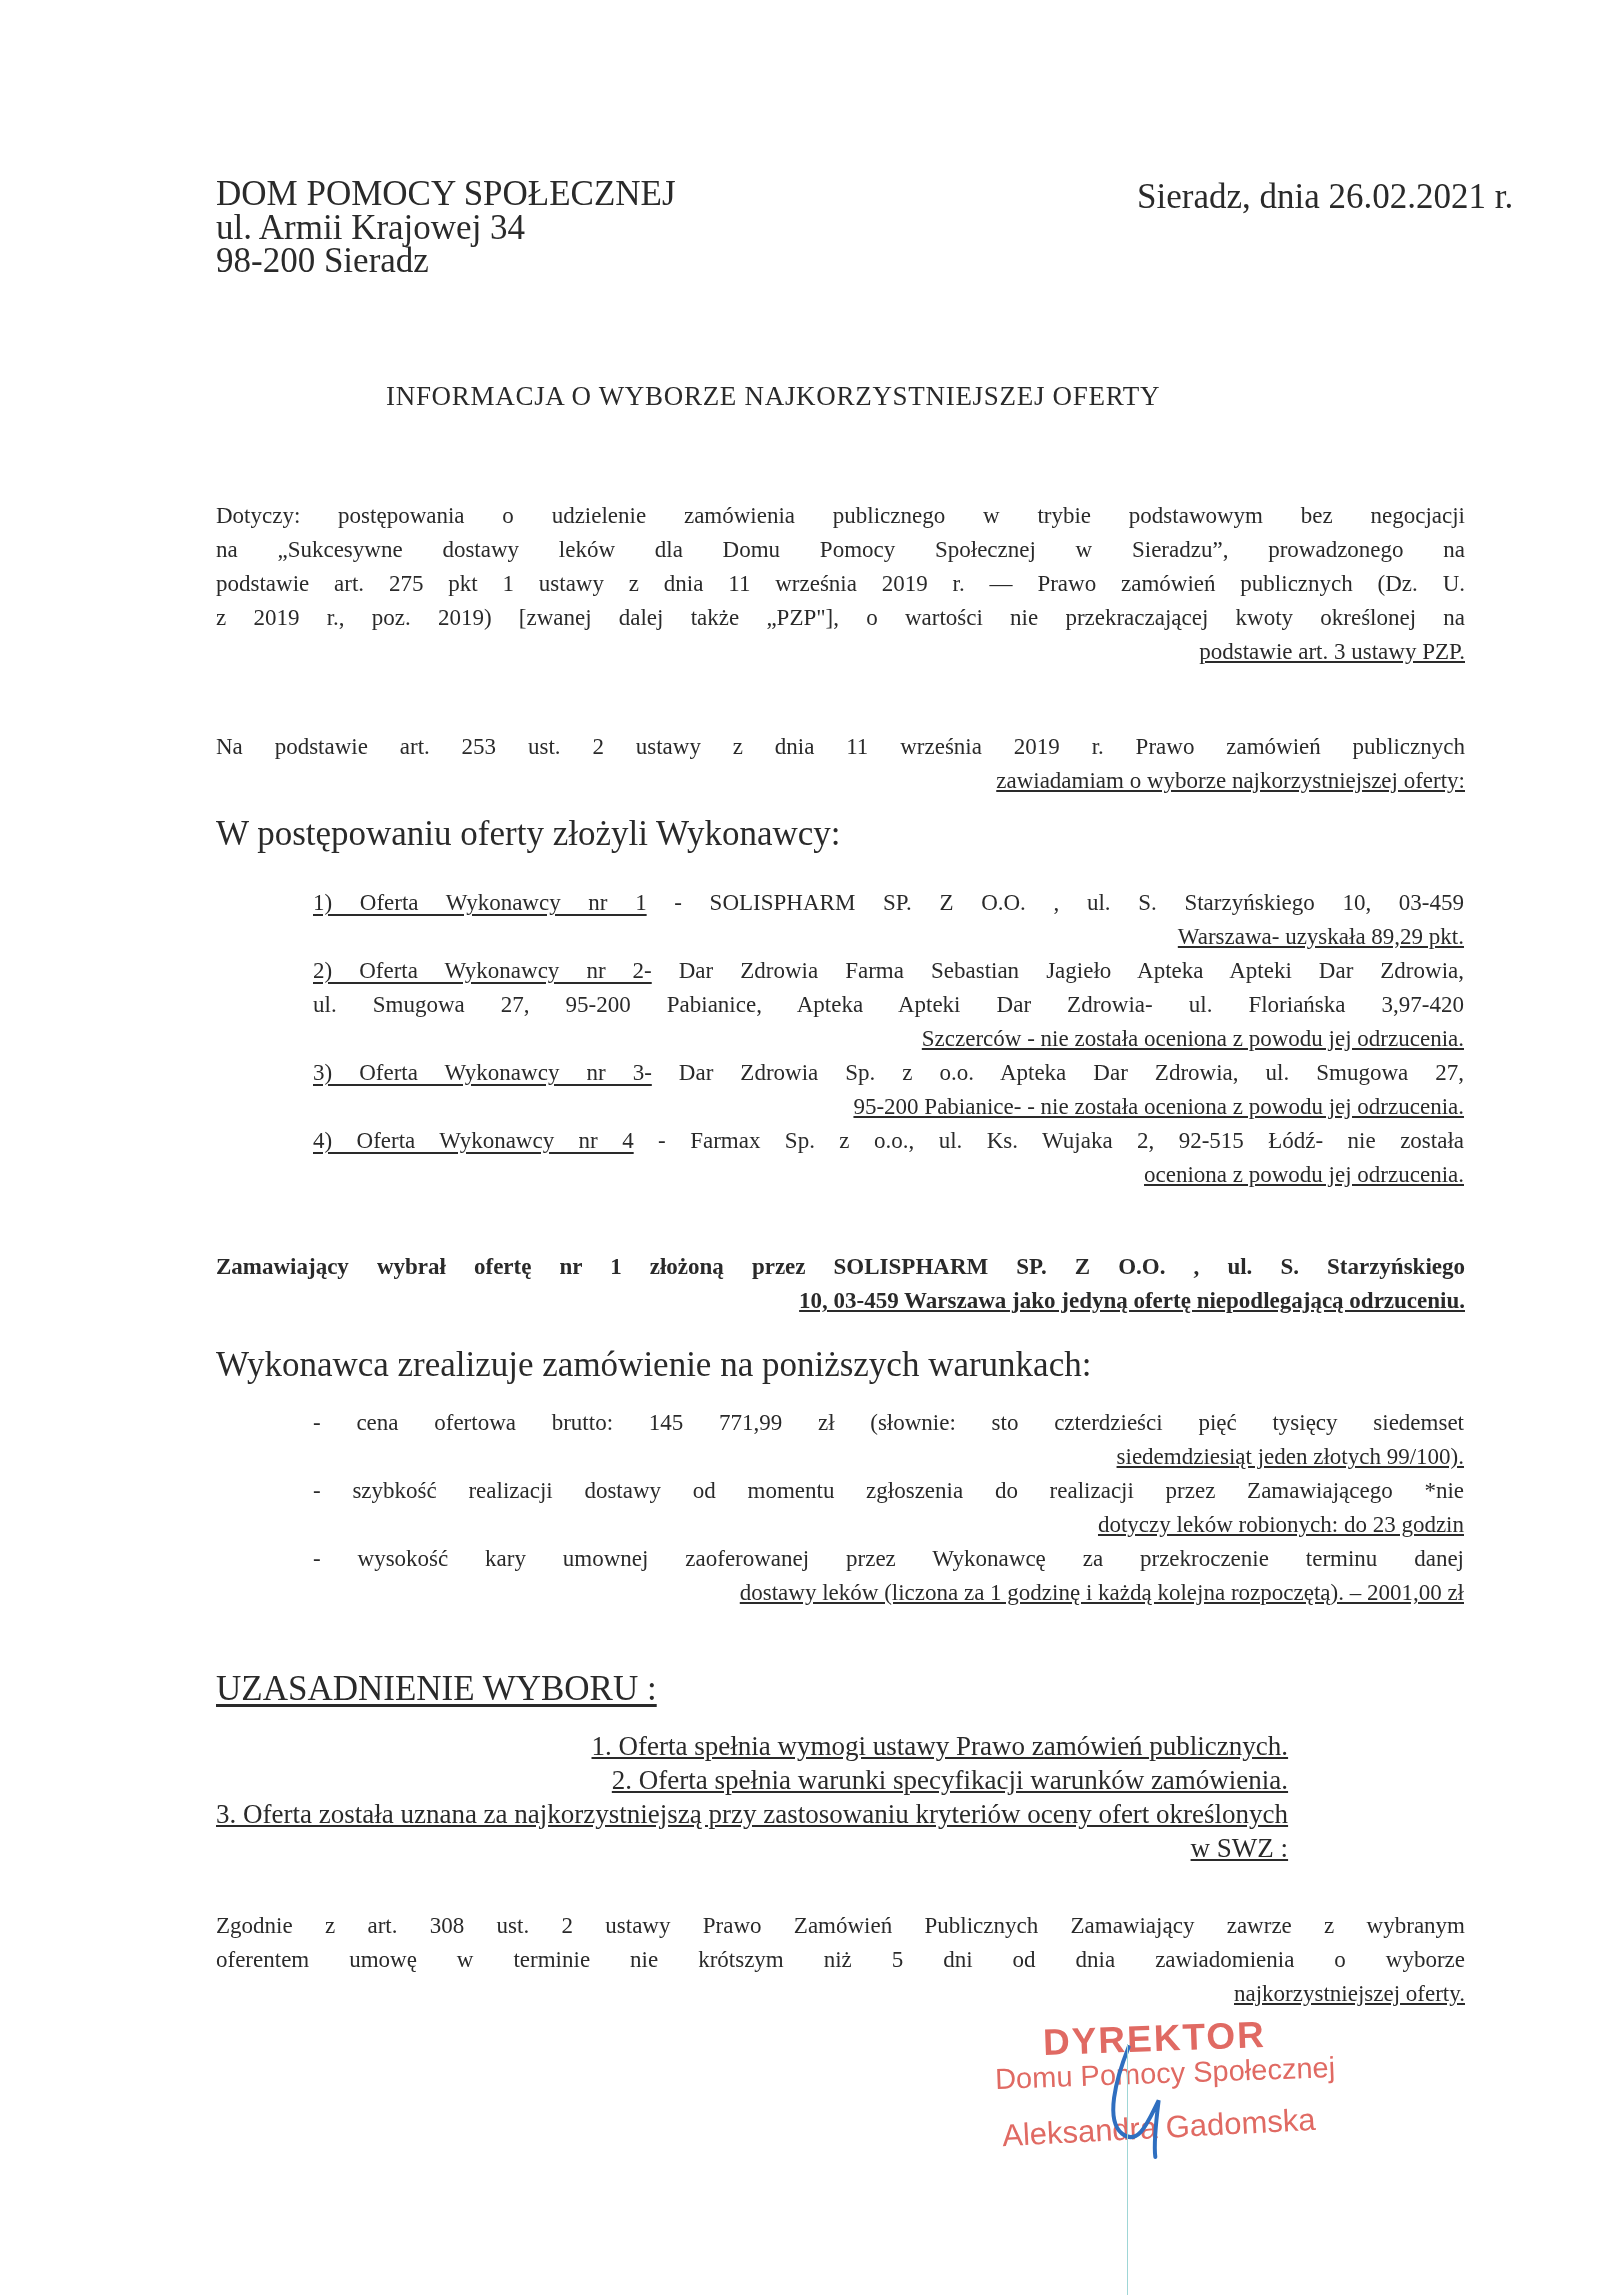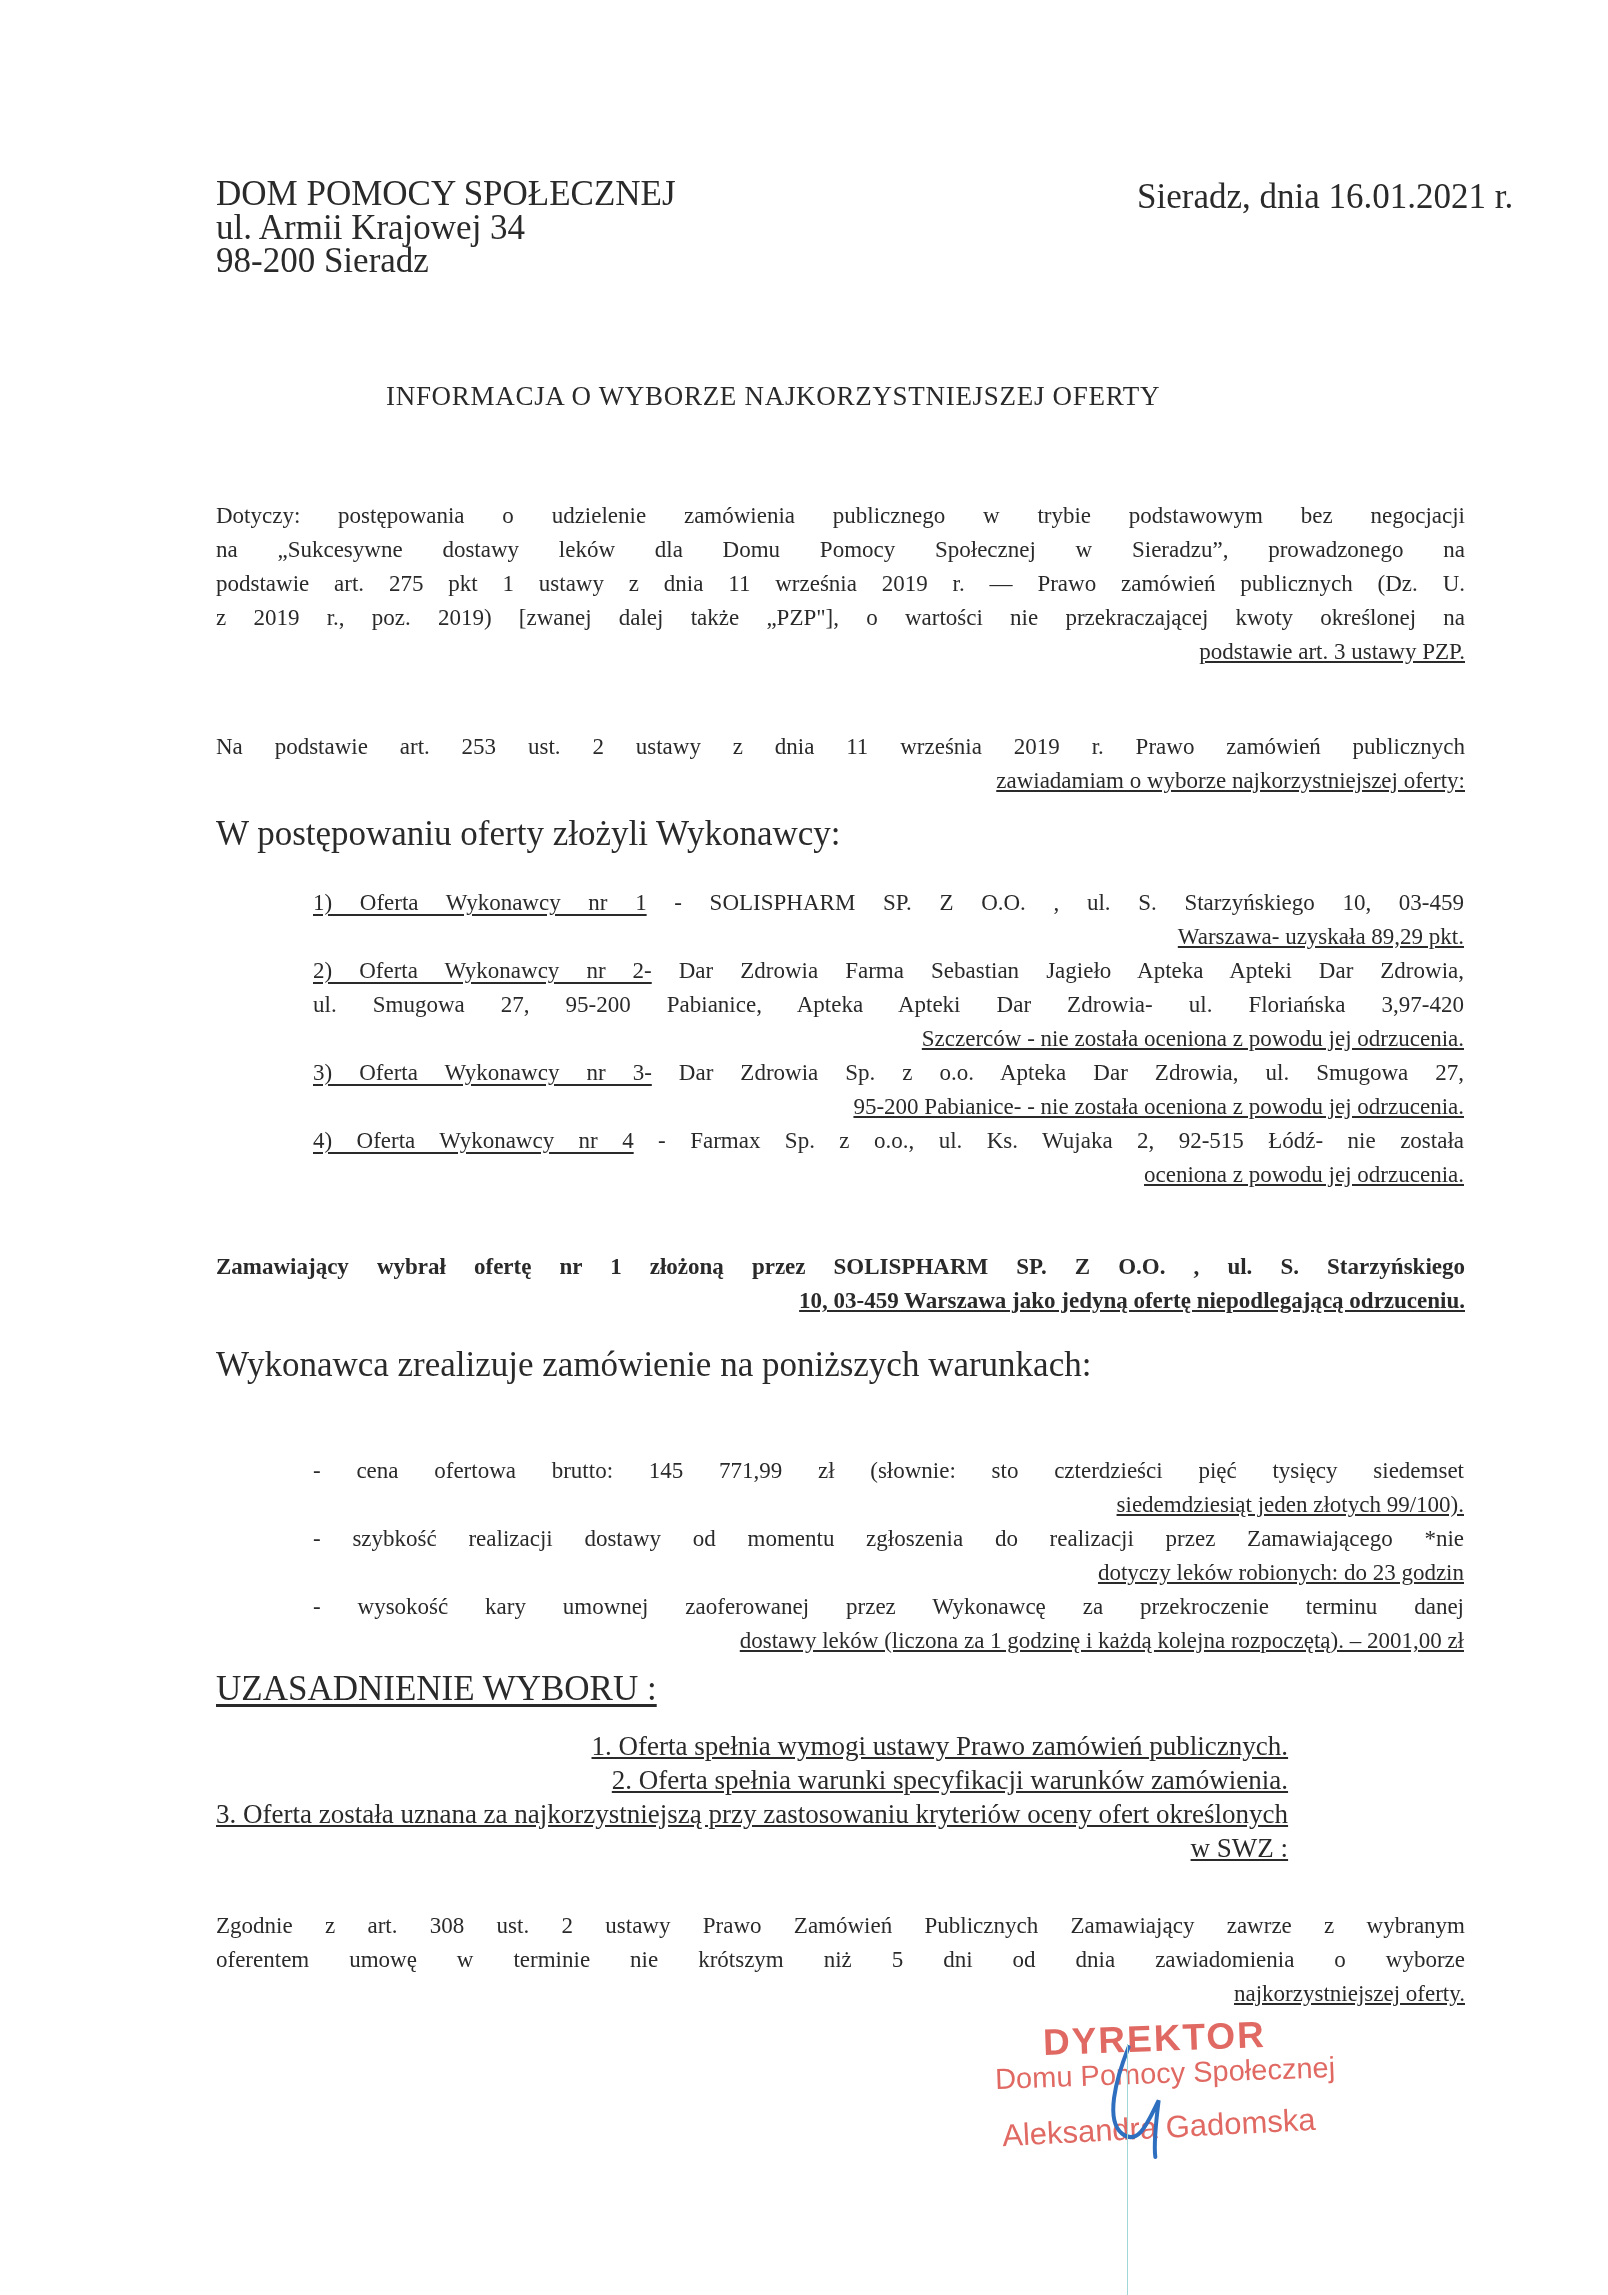--- a/index.html
+++ b/index.html
@@ -17,21 +17,21 @@
   .stamp { color:#e06a63; font-family:"Liberation Sans","DejaVu Sans",sans-serif; position:absolute; }
   .sig { position:absolute; }
 </style>
 </head>
 <body>
 
 <div class="abs line" style="left:216px; top:177px;">DOM POMOCY SPOŁECZNEJ</div>
 <div class="abs line" style="left:216px; top:211px;">ul. Armii Krajowej 34</div>
 <div class="abs line" style="left:216px; top:244px;">98-200 Sieradz</div>
 
-<div class="abs line" style="left:1137px; top:180px;">Sieradz, dnia 16.01.2021 r.</div>
+<div class="abs line" style="left:1137px; top:180px;">Sieradz, dnia 26.02.2021 r.</div>
 
 <div class="abs line title" style="left:386px; top:379px;">INFORMACJA O WYBORZE NAJKORZYSTNIEJSZEJ OFERTY</div>
 
 <div class="block" style="top:499px;">
   <span class="jl">Dotyczy: postępowania o udzielenie zamówienia publicznego w trybie podstawowym bez negocjacji</span>
   <span class="jl">na „Sukcesywne dostawy leków dla Domu Pomocy Społecznej w Sieradzu”, prowadzonego na</span>
   <span class="jl">podstawie art. 275 pkt 1 ustawy z dnia 11 września 2019 r. — Prawo zamówień publicznych (Dz. U.</span>
   <span class="jl">z 2019 r., poz. 2019) [zwanej dalej także „PZP"], o wartości nie przekraczającej kwoty określonej na</span>
   <span class="ll">podstawie art. 3 ustawy PZP.</span>
 </div>
@@ -58,21 +58,21 @@
   <span class="ll">oceniona z powodu jej odrzucenia.</span>
 </div>
 
 <div class="block bold" style="top:1250px;">
   <span class="jl">Zamawiający wybrał ofertę nr 1 złożoną przez SOLISPHARM SP. Z O.O. , ul. S. Starzyńskiego</span>
   <span class="ll">10, 03-459 Warszawa jako jedyną ofertę niepodlegającą odrzuceniu.</span>
 </div>
 
 <div class="abs line" style="left:216px; top:1348px;">Wykonawca zrealizuje zamówienie na poniższych warunkach:</div>
 
-<div class="block ind" style="top:1454px;">
+<div class="block ind" style="top:1406px;">
   <span class="jl">- cena ofertowa brutto: 145 771,99 zł (słownie: sto czterdzieści pięć tysięcy siedemset</span>
   <span class="ll">siedemdziesiąt jeden złotych 99/100).</span>
   <span class="jl">- szybkość realizacji dostawy od momentu zgłoszenia do realizacji przez Zamawiającego *nie</span>
   <span class="ll">dotyczy leków robionych: do 23 godzin</span>
   <span class="jl">- wysokość kary umownej zaoferowanej przez Wykonawcę za przekroczenie terminu danej</span>
   <span class="ll">dostawy leków (liczona za 1 godzinę i każdą kolejna rozpoczętą). – 2001,00 zł</span>
 </div>
 
 <div class="abs line u" style="left:216px; top:1672px;">UZASADNIENIE WYBORU :</div>
 

